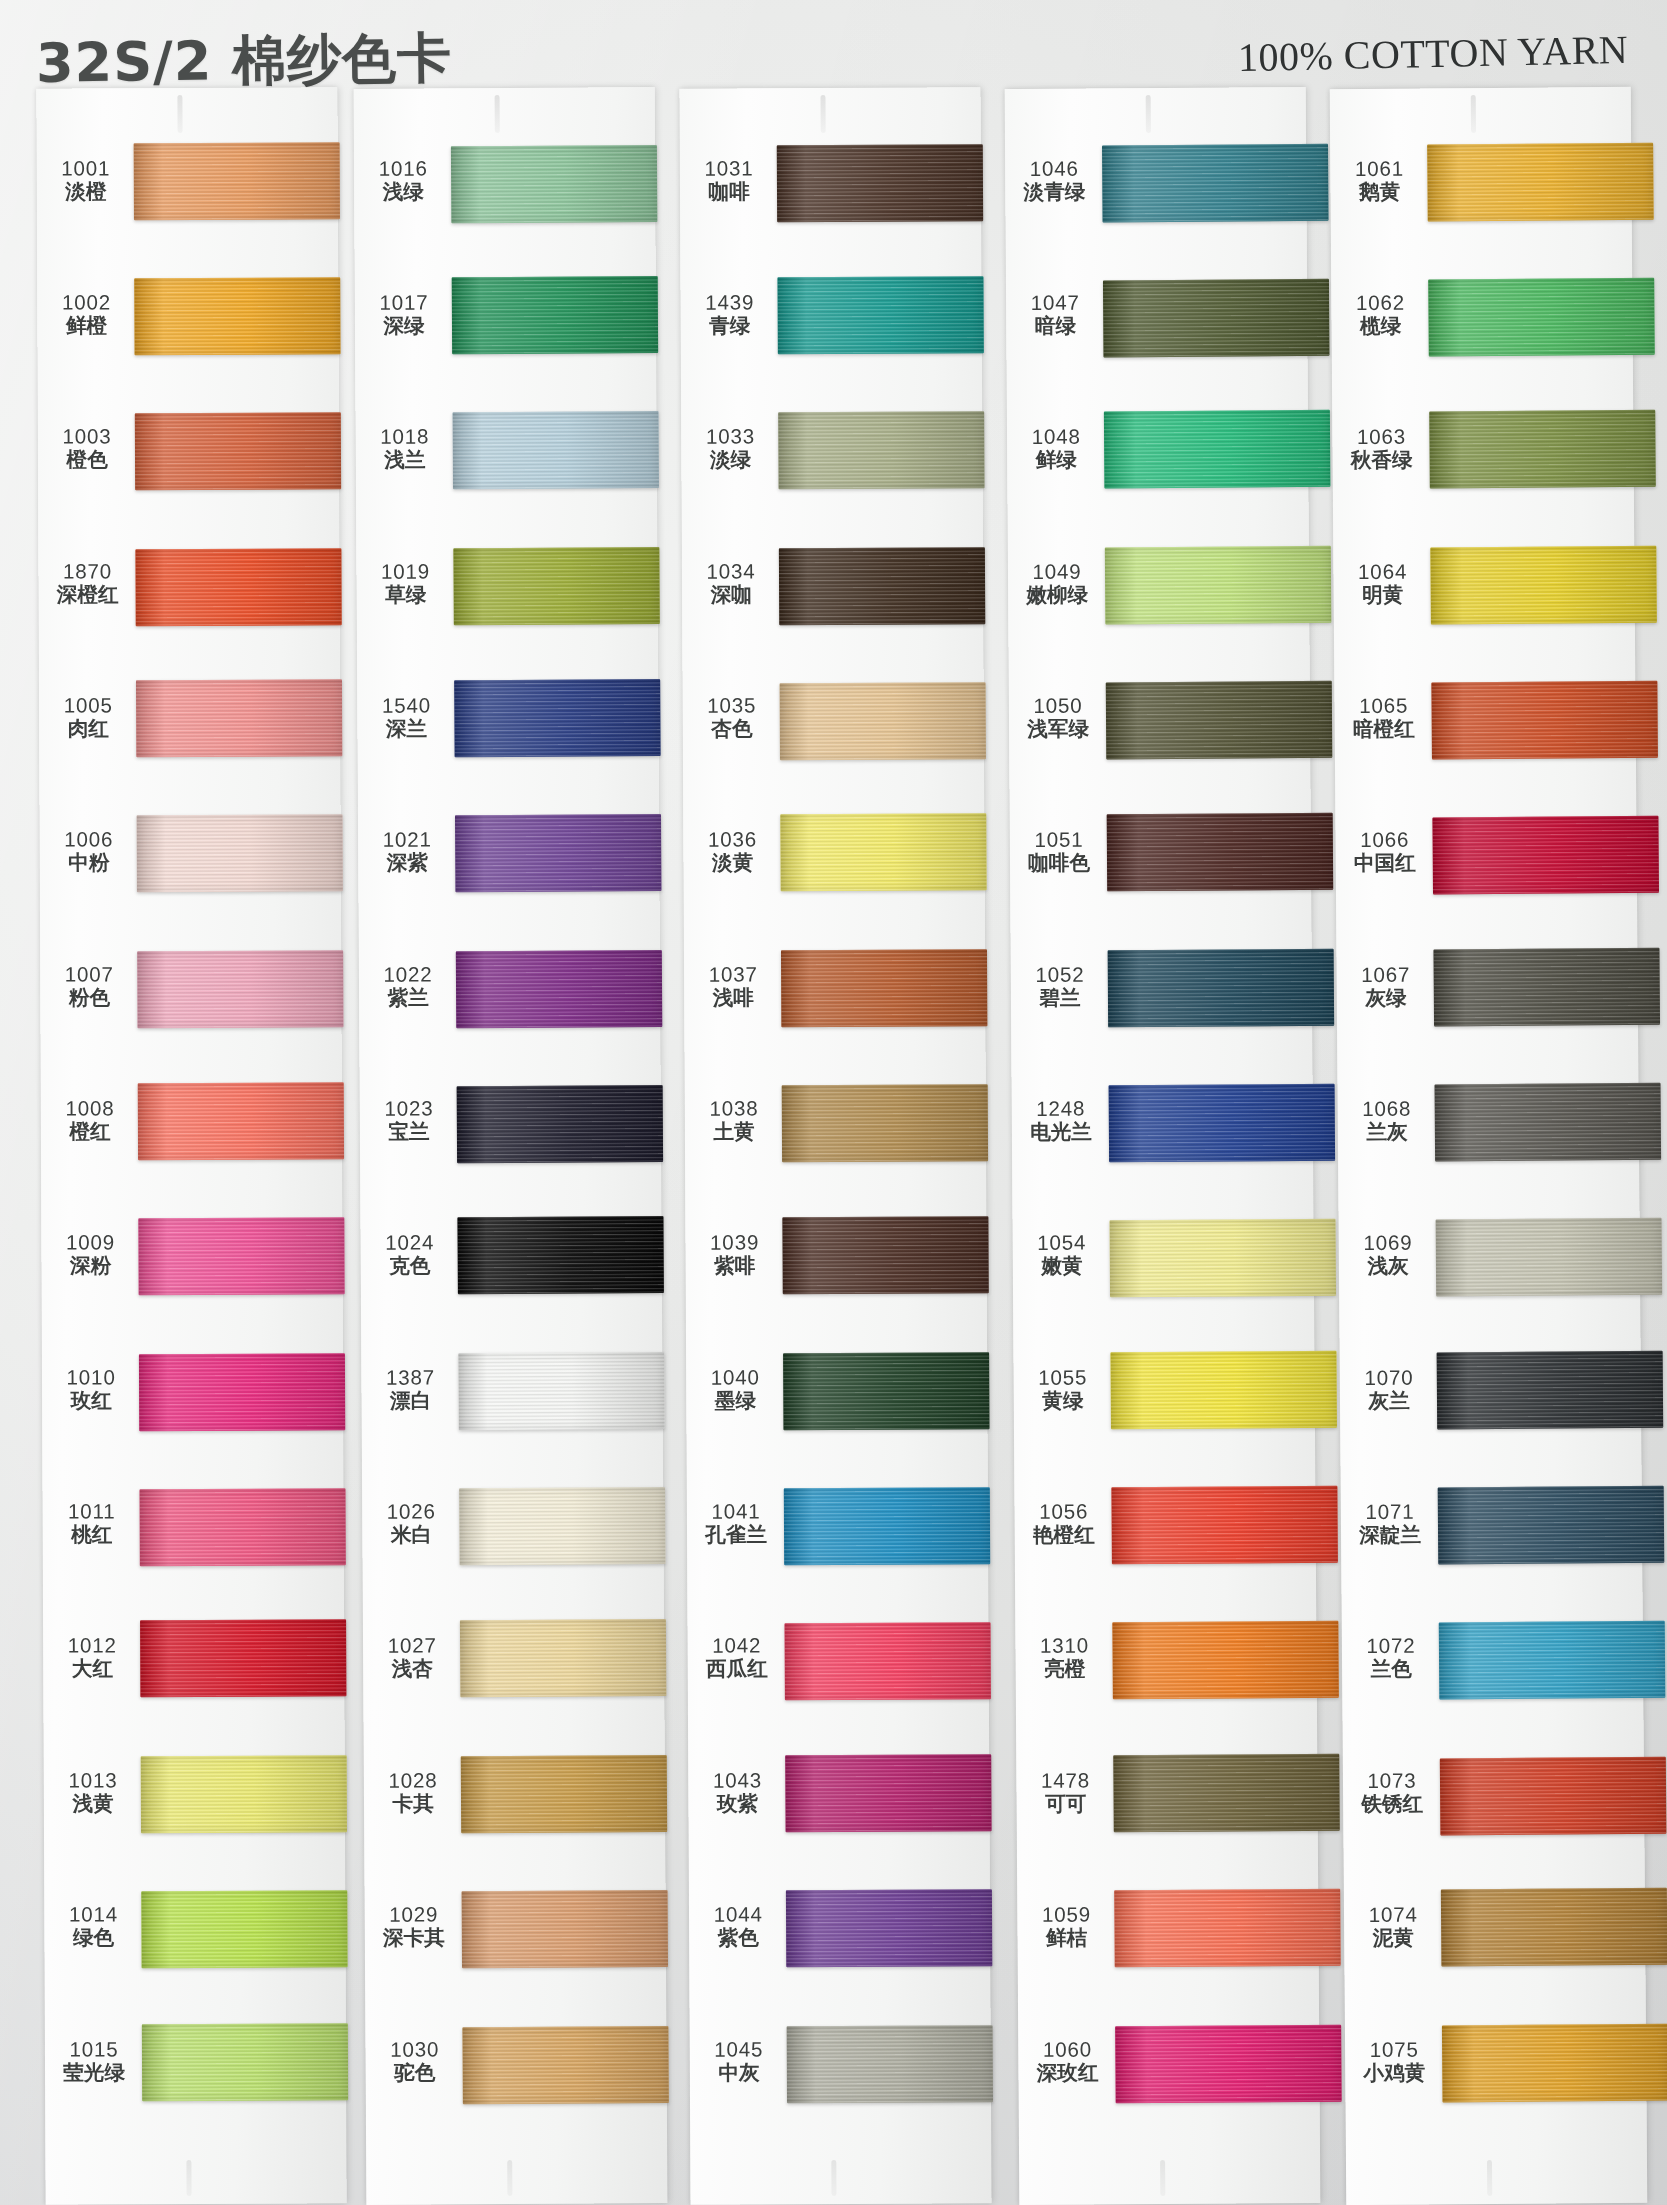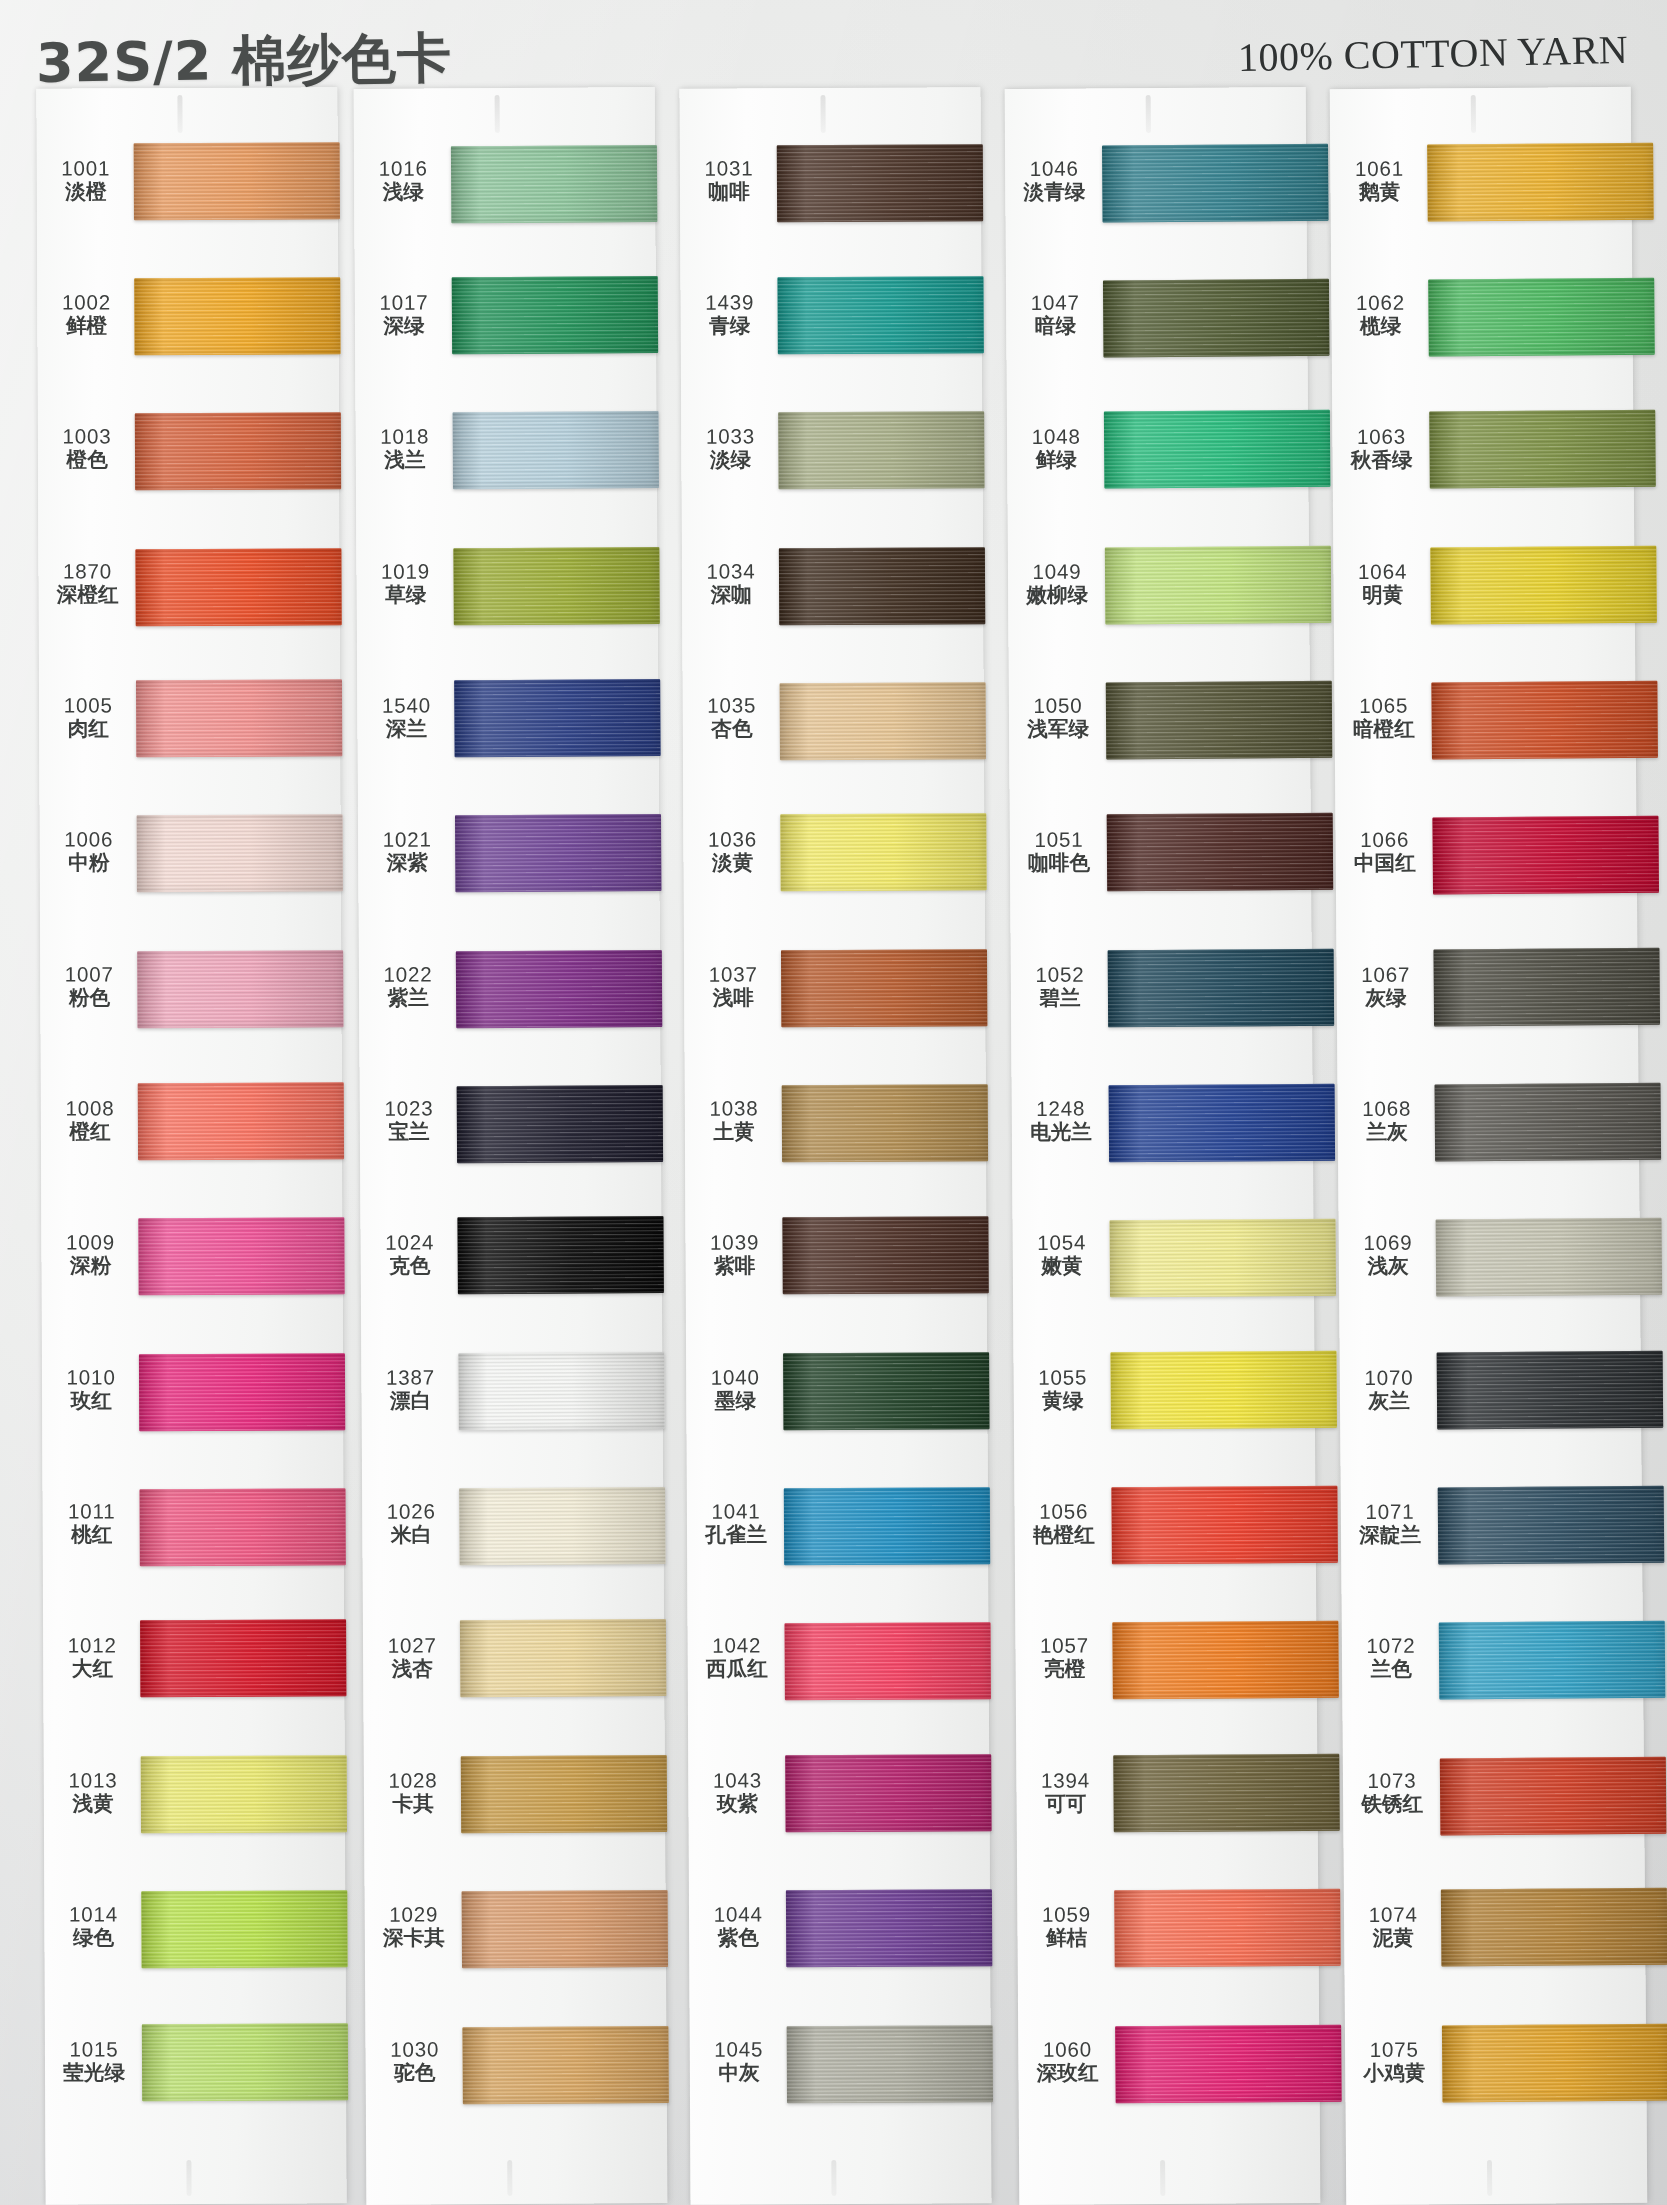--- a/index.html
+++ b/index.html
@@ -550,28 +550,28 @@
         </div>
         <div class="row" style="top: 1399px;">
           <div class="label">
             <span class="code">1056</span>
             <span class="name">艳橙红</span>
           </div>
           <div class="yarn wide" style="background: rgb(236, 59, 40); top: 0px;"></div>
         </div>
         <div class="row" style="top: 1533px;">
           <div class="label">
-            <span class="code">1057</span>
+            <span class="code">1310</span>
             <span class="name">亮橙</span>
           </div>
           <div class="yarn wide" style="background: rgb(239, 122, 28); top: 1px;"></div>
         </div>
         <div class="row" style="top: 1668px;">
           <div class="label">
-            <span class="code">1394</span>
+            <span class="code">1478</span>
             <span class="name">可可</span>
           </div>
           <div class="yarn wide" style="background: rgb(107, 96, 56); top: -1.5px;"></div>
         </div>
         <div class="row" style="top: 1802px;">
           <div class="label">
             <span class="code">1059</span>
             <span class="name">鲜桔</span>
           </div>
           <div class="yarn wide" style="background: rgb(247, 106, 78); top: -0.5px;"></div>

